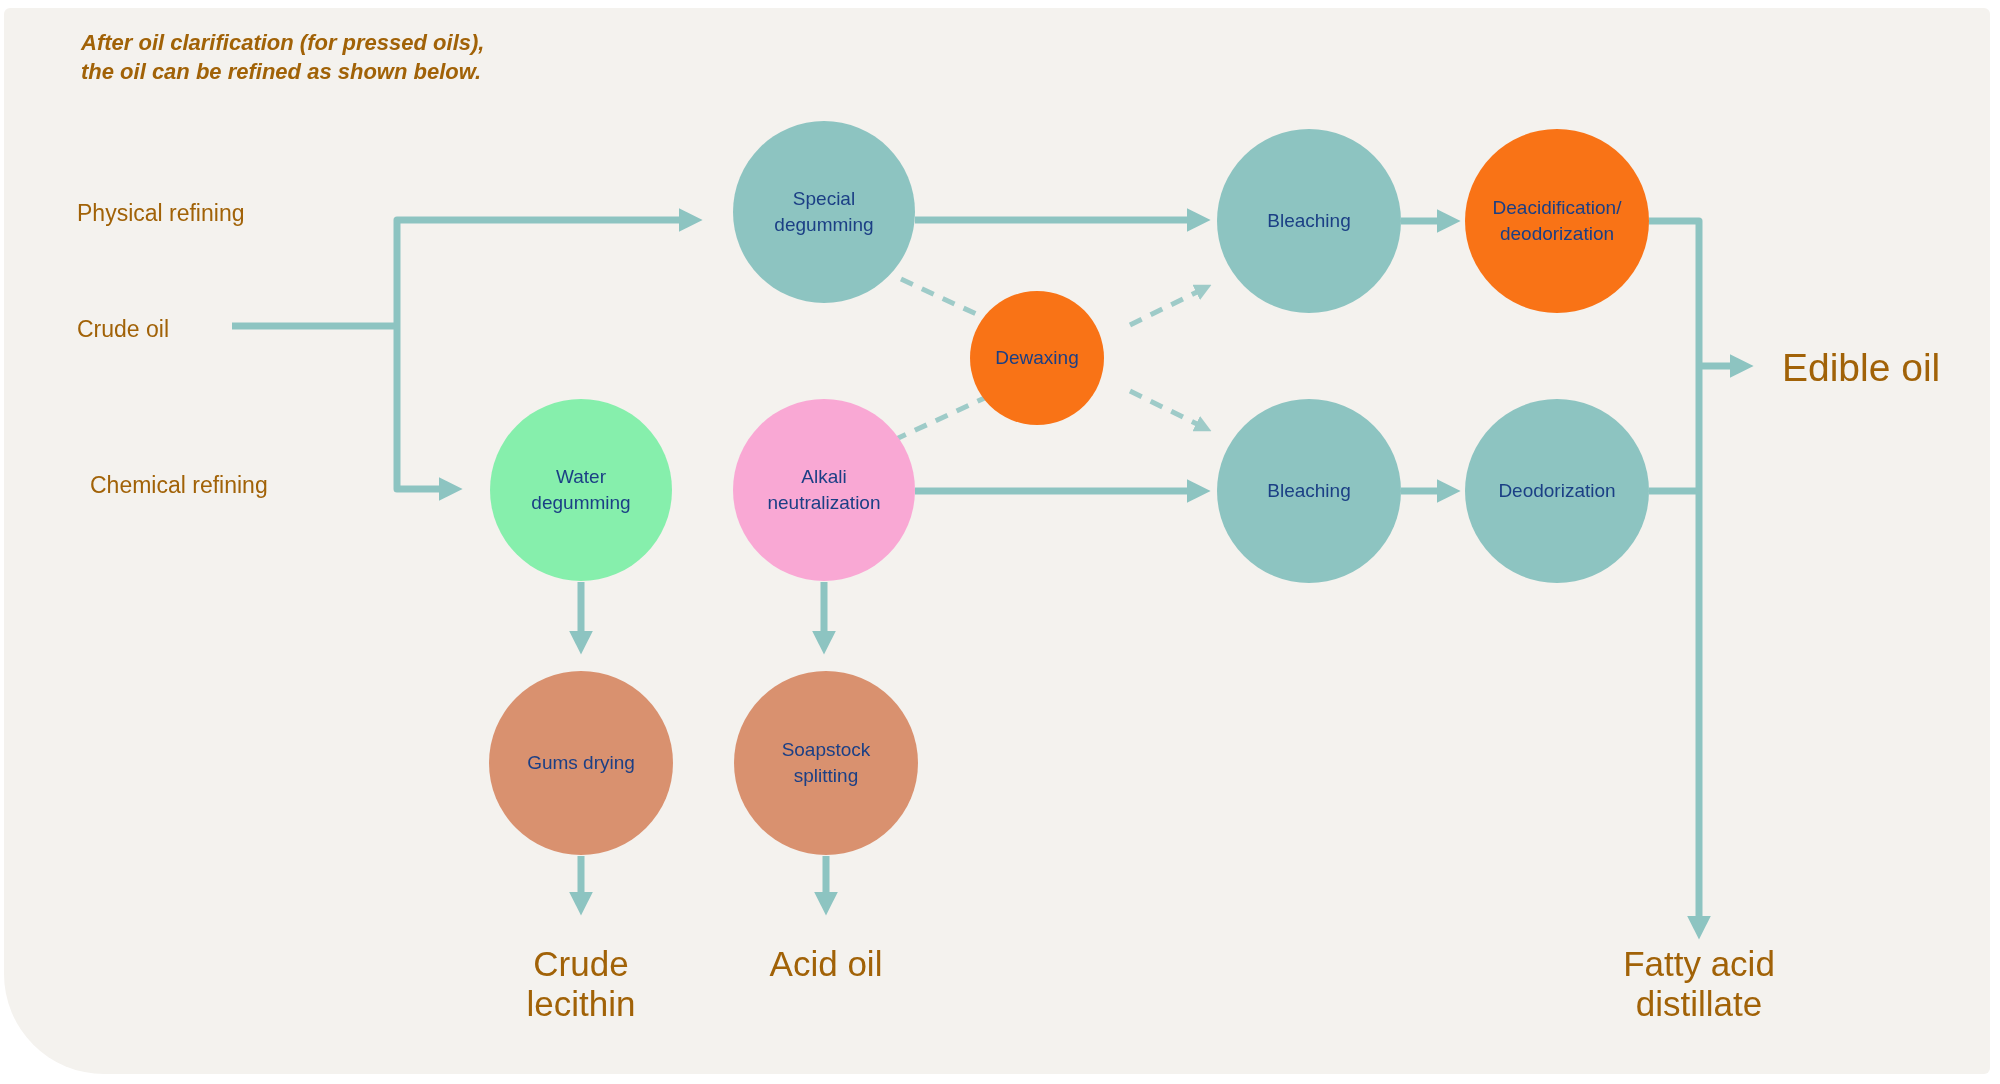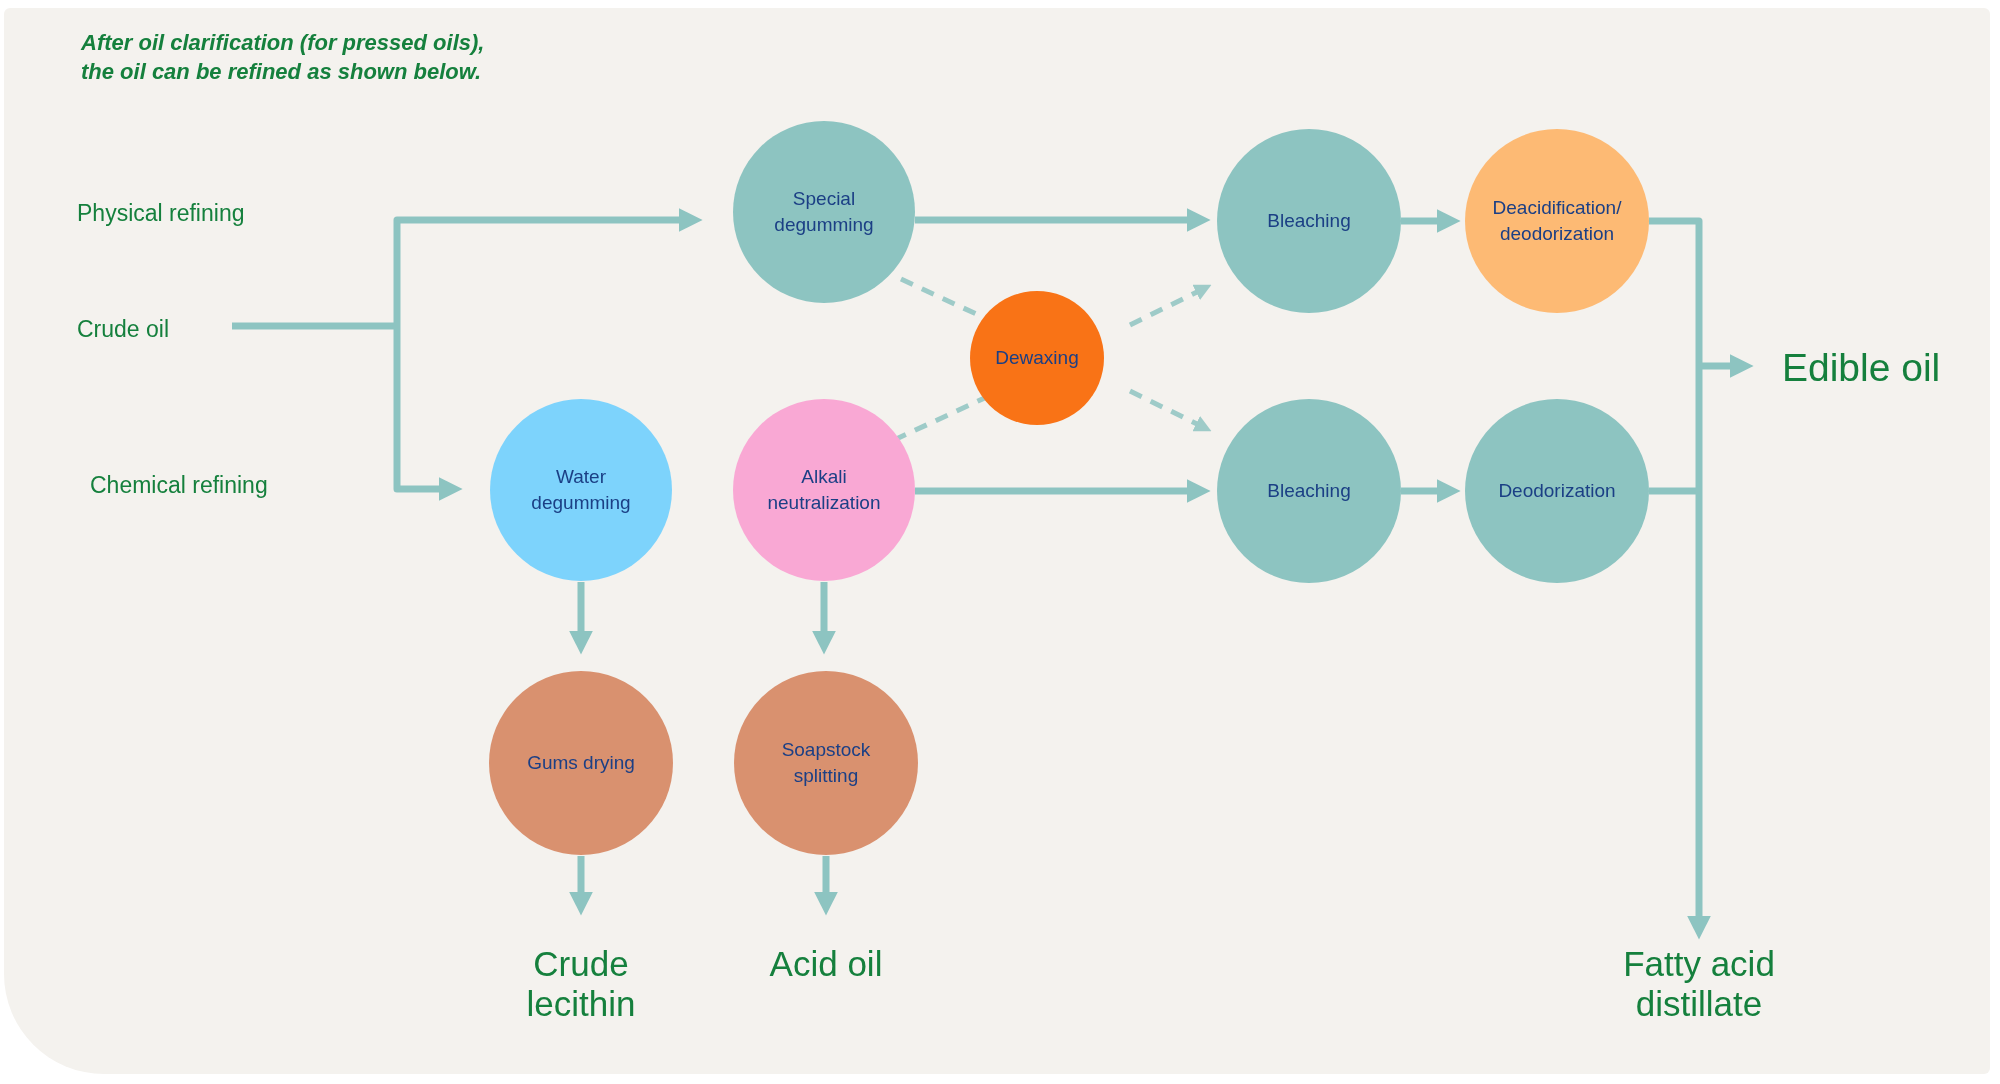--- a/index.html
+++ b/index.html
@@ -5,21 +5,21 @@
   html,body{margin:0;padding:0;background:#ffffff;}
   #stage{
     position:relative;width:2000px;height:1084px;background:#ffffff;overflow:hidden;
     font-family:"Liberation Sans","DejaVu Sans",sans-serif;
   }
   #card{
     position:absolute;left:4px;top:8px;right:10px;bottom:10px;
     background:#f4f2ee;border-radius:6px 6px 6px 100px;
   }
   .abs{position:absolute;}
-  .navy{color:#15803d;}
+  .navy{color:#a16207;}
   .annotation{
     left:77px;top:20px;width:520px;
     font-size:22px;font-style:italic;font-weight:bold;line-height:29px;
     white-space:pre-line;
   }
   .side-label{font-size:23px;line-height:34px;white-space:pre-line;}
   .out-label{font-size:35px;line-height:40px;white-space:pre-line;text-align:center;}
   .big-label{font-size:39px;line-height:44px;}
   .node{
     position:absolute;border-radius:50%;
@@ -77,28 +77,28 @@
     <div class="abs navy side-label" style="left:73px;top:304px;">Crude oil</div>
     <div class="abs navy side-label" style="left:86px;top:460px;">Chemical refining</div>
 
     <div class="node" style="left: 729px; top: 113px; width: 182px; height: 182px; background: rgb(141, 196, 193);">
       <span>Special
 degumming</span>
     </div>
     <div class="node" style="left: 1213px; top: 121px; width: 184px; height: 184px; background: rgb(141, 196, 193);">
       <span>Bleaching</span>
     </div>
-    <div class="node" style="left: 1461px; top: 121px; width: 184px; height: 184px; background: #fdba74;">
+    <div class="node" style="left: 1461px; top: 121px; width: 184px; height: 184px; background: #f97316;">
       <span>Deacidification/
 deodorization</span>
     </div>
     <div class="node" style="left: 966px; top: 283px; width: 134px; height: 134px; background: #f97316;">
       <span>Dewaxing</span>
     </div>
-    <div class="node" style="left: 486px; top: 391px; width: 182px; height: 182px; background: #7dd3fc;">
+    <div class="node" style="left: 486px; top: 391px; width: 182px; height: 182px; background: #86efac;">
       <span>Water
 degumming</span>
     </div>
     <div class="node" style="left: 729px; top: 391px; width: 182px; height: 182px; background: #f9a8d4;">
       <span>Alkali
 neutralization</span>
     </div>
     <div class="node" style="left: 1213px; top: 391px; width: 184px; height: 184px; background: rgb(141, 196, 193);">
       <span>Bleaching</span>
     </div>

